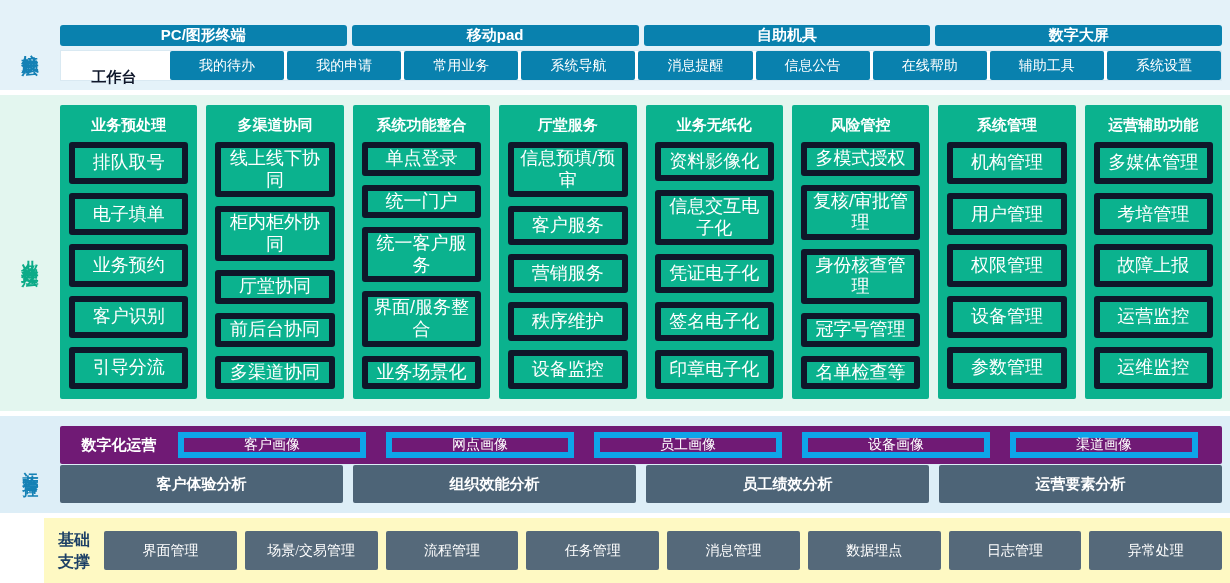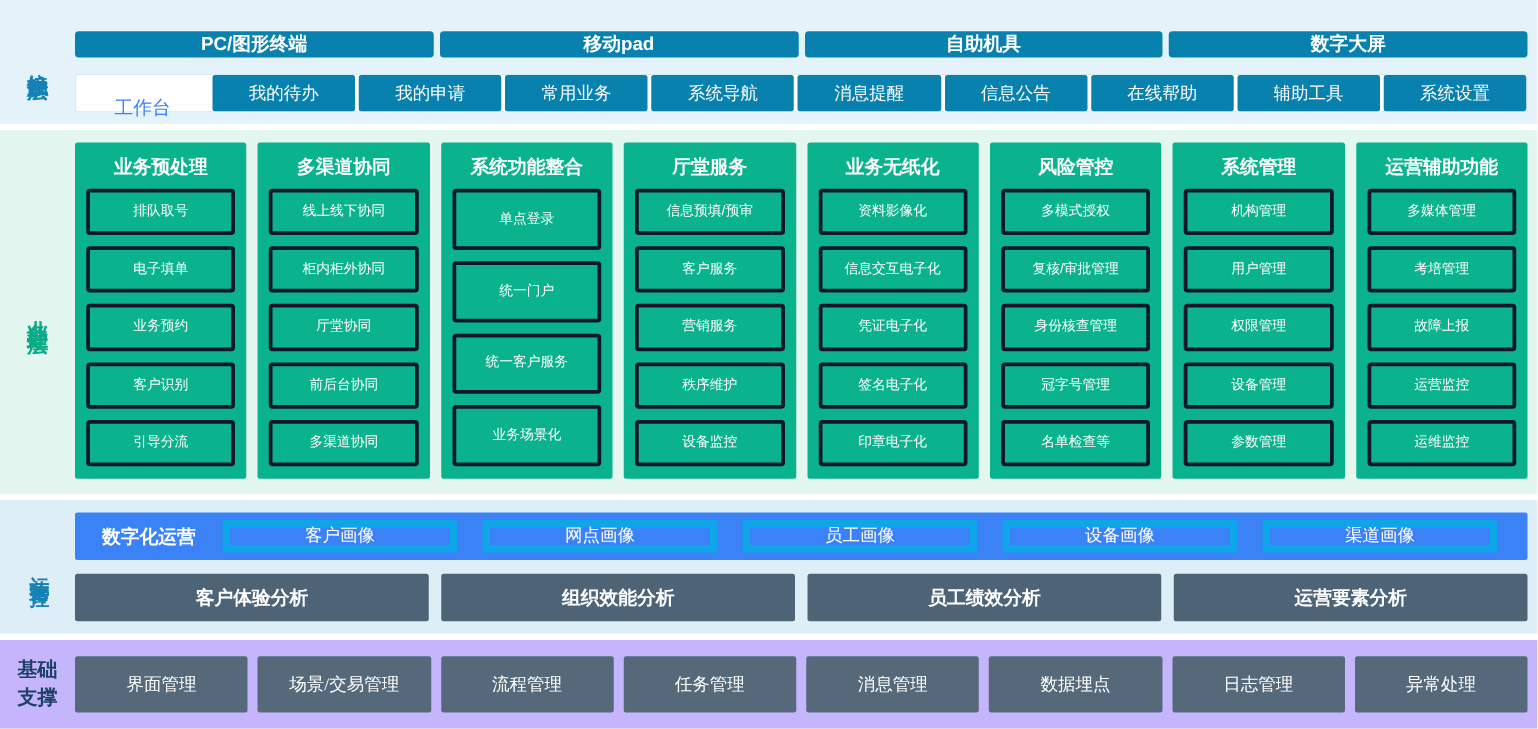--- a/index.html
+++ b/index.html
@@ -10,21 +10,21 @@
   }
   .page {
     width: 1230px; height: 583px;
     display: flex; flex-direction: column; gap: 5px;
     background: #ffffff;
   }
   .band { display: flex; }
   .band-contact    { height: 99px;  background: #e4f2f9; }
   .band-business   { flex: 1;       background: #e3f6ef; }
   .band-ops        { height: 107px; background: #ddeef7; }
-  .band-foundation { height: 71px;  background: #c4b5fd; }
+  .band-foundation { height: 71px;  background: #fef9c3; margin-left: 44px; }
 
   .band-label-wrap {
     width: 60px; flex: none;
     display: flex; align-items: center; justify-content: center;
   }
   .v-label {
     writing-mode: vertical-lr; text-orientation: upright;
     font-weight: bold; font-size: 17px; letter-spacing: 3px;
   }
   .contact-label  { color: #1581b5; }
@@ -46,22 +46,22 @@
   .terminal-btn {
     flex: 1; background: #0981ae; color: #ffffff;
     font-weight: bold; font-size: 15px; border-radius: 3px;
     display: flex; align-items: center; justify-content: center; margin-top: 16px;
   }
   .workbench-row {
     display: flex; gap: 3px; height: 31px;
     background: #ffffff; border: 1px solid #d9e9f2;
   }
   .workbench-label {
-    width: 106px; flex: none; color: #3b82f6;
-    font-weight: normal; font-size: 15px;
+    width: 106px; flex: none; color: #0f172a;
+    font-weight: bold; font-size: 15px;
     display: flex; align-items: center; justify-content: center; margin-top: 24px;
   }
   .wb-btn {
     flex: 1; background: #0981ae; color: #ffffff; font-size: 14px;
     display: flex; align-items: center; justify-content: center;
     border-radius: 2px;
   }
 
   
   .business-content { display: flex; gap: 9px; padding: 10px 8px 12px 0; }
@@ -69,33 +69,33 @@
     flex: 1; min-width: 0; background: #0bb28e; border-radius: 2px;
     padding: 3px 9px 10px; display: flex; flex-direction: column;
   }
   .biz-col-title {
     flex: none; height: 34px; line-height: 34px; text-align: center;
     color: #ffffff; font-weight: bold; font-size: 15px;
     white-space: nowrap;
   }
   .biz-items { flex: 1; display: flex; flex-direction: column; gap: 9px; }
   .biz-item {
-    flex: 1; border: 3px solid #0f172a; border-radius: 3px;
-    color: #ffffff; font-size: 11px; line-height: 1.2;
+    flex: 1; border: 6px solid #0f172a; border-radius: 3px;
+    color: #ffffff; font-size: 18px; line-height: 1.2;
     display: flex; align-items: center; justify-content: center;
     text-align: center; padding: 0 3px;
   }
 
   
   .ops-content {
     display: flex; flex-direction: column; justify-content: space-between;
     padding: 10px 8px 10px 0;
   }
   .digital-bar {
-    height: 38px; background: #3b82f6; border-radius: 2px;
+    height: 38px; background: #701a75; border-radius: 2px;
     display: flex; align-items: center; padding-right: 24px;
   }
   .digital-label {
     width: 118px; flex: none; color: #ffffff;
     font-weight: bold; font-size: 15px; text-align: center;
   }
   .digital-items { flex: 1; display: flex; gap: 20px; }
   .digital-item {
     flex: 1; height: 26px; border: 6px solid #0ea5e9;
     color: #ffffff; font-size: 14px;
@@ -174,20 +174,21 @@
           <div class="biz-item">多渠道协同</div>
         </div>
       </div>
 
       <div class="biz-col">
         <div class="biz-col-title">系统功能整合</div>
         <div class="biz-items">
           <div class="biz-item">单点登录</div>
           <div class="biz-item">统一门户</div>
           <div class="biz-item">统一客户服务</div>
+          <div class="biz-item">界面/服务整合</div>
           <div class="biz-item">业务场景化</div>
         </div>
       </div>
 
       <div class="biz-col">
         <div class="biz-col-title">厅堂服务</div>
         <div class="biz-items">
           <div class="biz-item">信息预填/预审</div>
           <div class="biz-item">客户服务</div>
           <div class="biz-item">营销服务</div>

